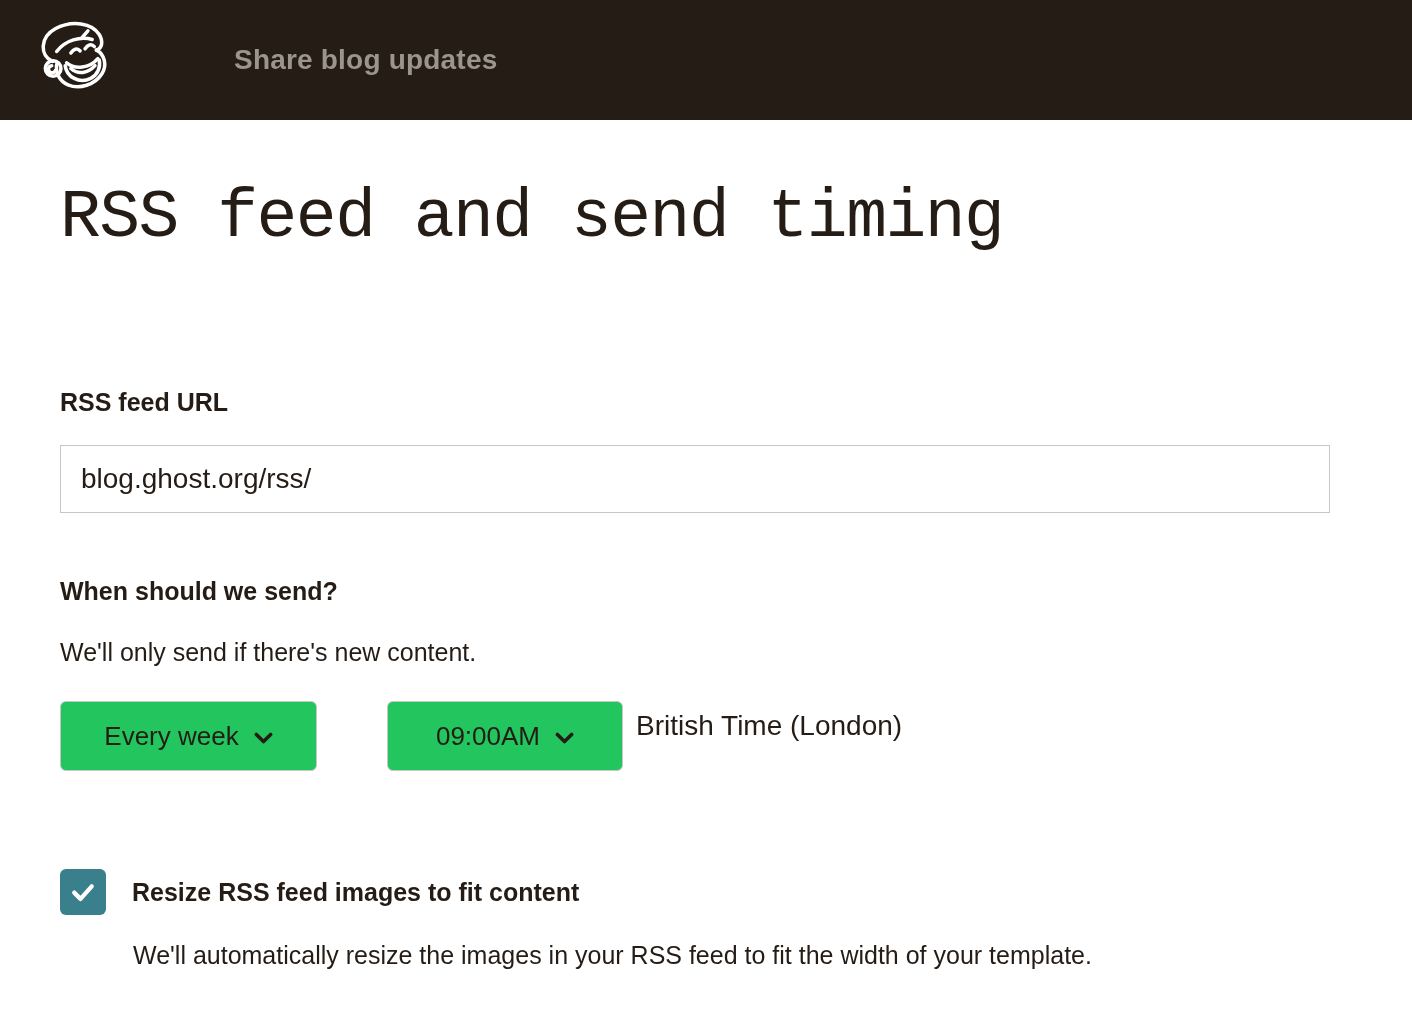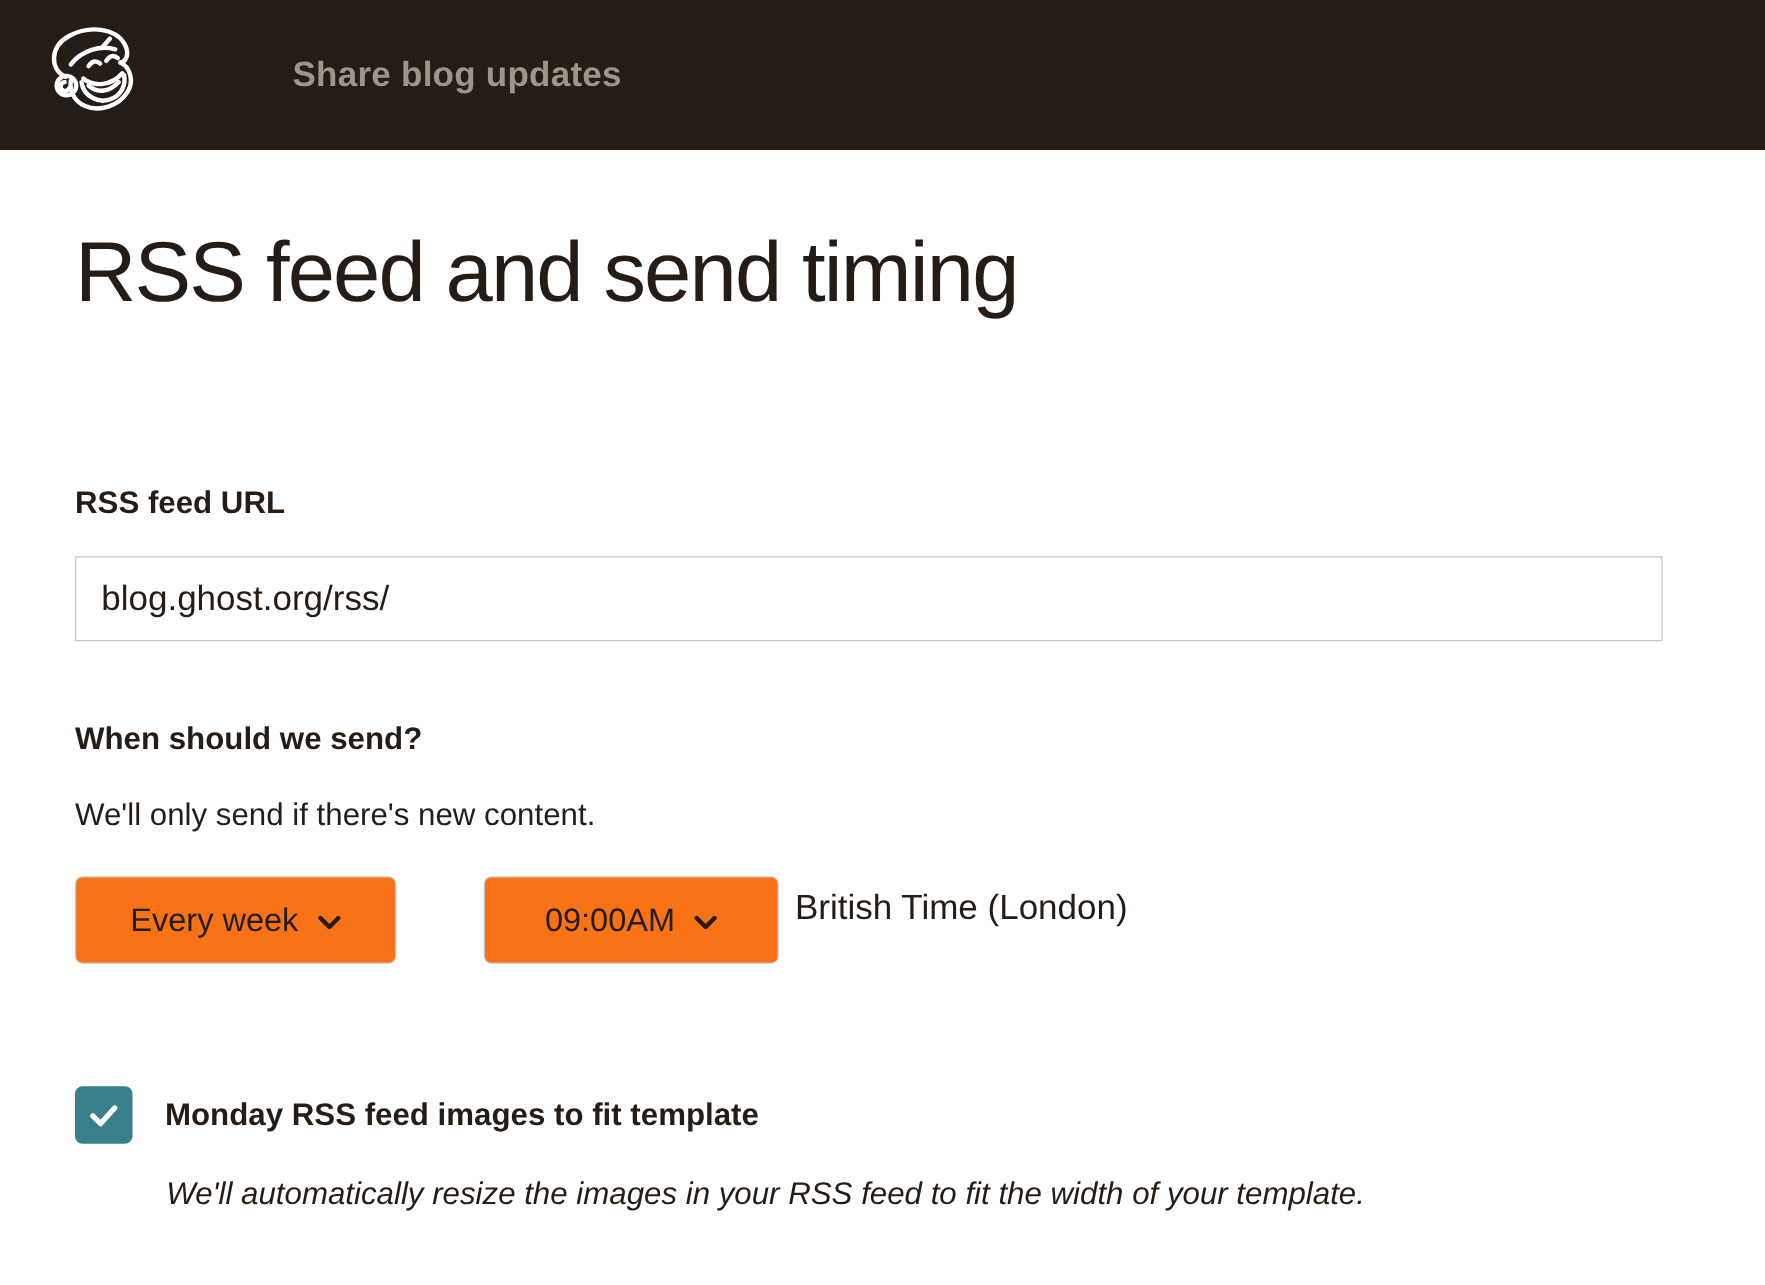--- a/index.html
+++ b/index.html
@@ -44,20 +44,21 @@
   main {
     padding: 0 82px 0 60px;
   }
   .page-title {
     margin: 60px 0 0 0;
     font-size: 68px;
     font-weight: 400;
     letter-spacing: -1.5px;
     line-height: 1.12;
     color: #241c15;
+    font-family: Liberation Mono, monospace;
   }
   .field-label {
     margin-top: 132px;
     font-size: 25px;
     font-weight: 700;
   }
   .url-input {
     display: block;
     margin-top: 28px;
     width: 100%;
@@ -83,21 +84,21 @@
   .selects-row {
     margin-top: 34px;
     display: flex;
     align-items: center;
   }
   .select {
     height: 70px;
     box-sizing: border-box;
     border: 1px solid #c6c6c4;
     border-radius: 6px;
-    background: #f97316;
+    background: #22c55e;
     display: flex;
     align-items: center;
     justify-content: center;
     gap: 15px;
     font-size: 26px;
     color: #241c15;
     cursor: pointer;
   }
   .select-freq { width: 257px; }
   .select-day  { width: 216px; margin-left: 71px; }
@@ -126,21 +127,20 @@
   }
   .resize-label {
     margin-left: 26px;
     font-size: 25px;
     font-weight: 700;
     cursor: pointer;
   }
   .resize-desc {
     margin: 26px 0 0 73px;
     font-size: 25px;
-    font-style: italic;
   }
 </style>
 </head>
 <body>
 
 <div class="page">
 
   <header class="app-header" style="background: rgb(36, 28, 21);">
     <div class="logo-wrap">
       <svg width="78" height="96" viewBox="0 0 110 120" fill="none" stroke="#ffffff" stroke-width="5" stroke-linecap="round" stroke-linejoin="round">
@@ -190,18 +190,18 @@
       </div>
       <span class="timezone">British Time (London)</span>
     </div>
 
     <div class="resize-row">
       <div class="checkbox" style="background: rgb(58, 127, 140);">
         <svg width="30" height="30" viewBox="0 0 24 24" fill="none" stroke="#ffffff" stroke-width="3.4" stroke-linecap="round" stroke-linejoin="round">
             <path d="M5 12.5 L10 17.5 L19 7.5"></path>
           </svg>
       </div>
-      <label class="resize-label">Monday RSS feed images to fit template</label>
+      <label class="resize-label">Resize RSS feed images to fit content</label>
     </div>
     <p class="resize-desc">We'll automatically resize the images in your RSS feed to fit the width of your template.</p>
   </main>
 
 </div>
 
 </body></html>

